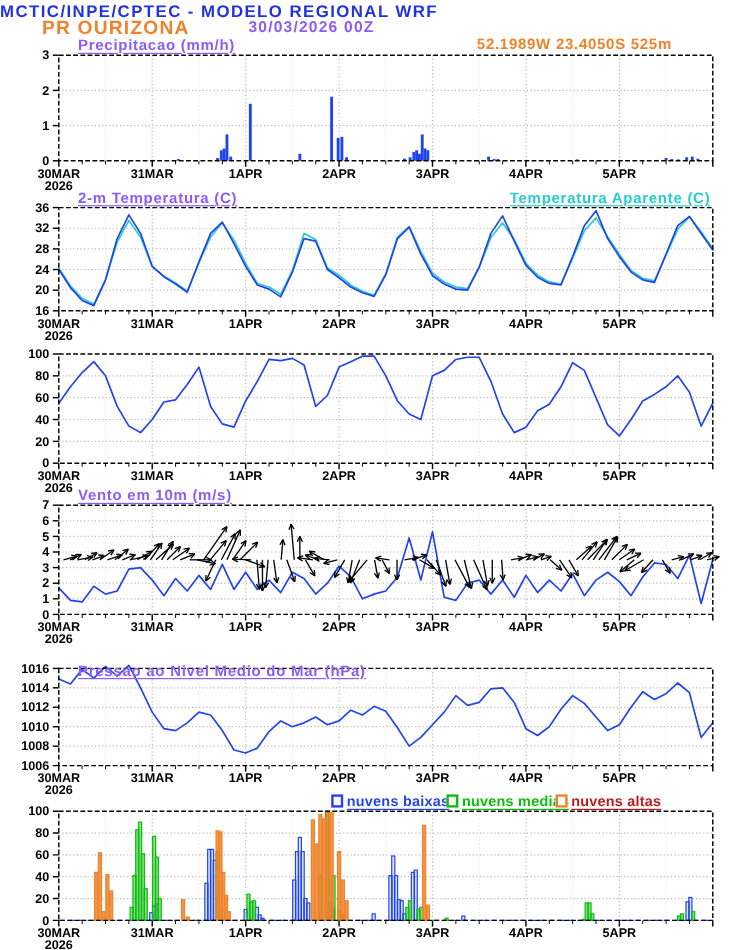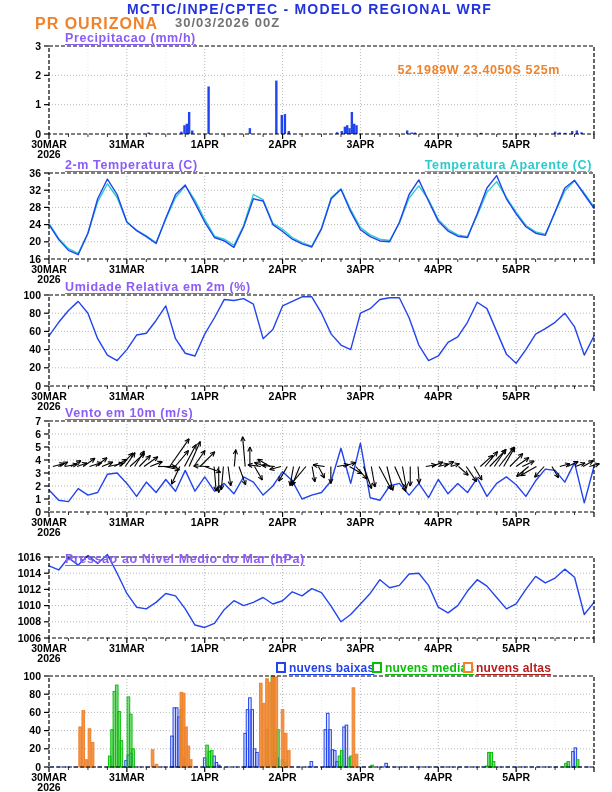--- a/index.html
+++ b/index.html
@@ -1,48 +1,47 @@
 <!DOCTYPE html>
 <html><head>
 <meta charset="utf-8">
 <style>
   html,body{margin:0;padding:0;background:#fff;}
   .page{position:relative;width:612px;height:792px;background:#fff;overflow:hidden;
         font-family:"Liberation Sans",sans-serif;}
   .abs{position:absolute;white-space:nowrap;}
-  .hdr-title{top:1px;left:0;width:492px;text-align:right;font-size:14px;font-weight:bold;
+  .hdr-title{top:1px;left:0;width:492px;text-align:left;font-size:14px;font-weight:bold;
              letter-spacing:1.2px;z-index:2;}
   .hdr-station{top:15px;left:35px;font-size:16px;font-weight:bold;letter-spacing:1px;z-index:2;}
   .hdr-run{top:15px;left:175px;font-size:13px;font-weight:bold;letter-spacing:1px;z-index:2;}
-  .hdr-coords{top:30px;right:52px;font-size:12.5px;font-weight:bold;letter-spacing:0.6px;z-index:2;margin-top:33px;}
+  .hdr-coords{top:30px;right:52px;font-size:12.5px;font-weight:bold;letter-spacing:0.6px;z-index:2;}
   .ptitle{left:65px;font-size:12.5px;font-weight:bold;letter-spacing:0.6px;color:#8b5cf6;
           text-decoration:underline;text-underline-offset:2px;z-index:2;}
   .t0{top:31px;} .t1{top:158px;} .t2{top:280px;} .t3{top:406px;} .t4{top:552px;} .t5{top:661px;}
   .legend-right{top:158px;right:20px;font-size:12.5px;font-weight:bold;letter-spacing:0.6px;
           text-decoration:underline;text-underline-offset:2px;z-index:2;}
   .cl-item{top:661px;font-size:12px;font-weight:bold;letter-spacing:0.2px;z-index:2;}
   .cl-item .lbl{text-decoration:underline;text-underline-offset:2px;}
   .sq{display:inline-block;width:6px;height:7px;border-style:solid;border-width:2px;
       margin-right:3px;vertical-align:-1px;background:#fff;}
   .cl0{left:252px;margin-left:24px;} .cl1{left:372px;} .cl2{left:463px;}
   svg{position:absolute;top:0;left:0;z-index:1;}
 </style>
 </head>
 <body>
 
 <div class="page">
   <div class="abs hdr-title" style="color: rgb(34, 51, 221);">MCTIC/INPE/CPTEC - MODELO REGIONAL WRF</div>
   <div class="abs hdr-station" style="color: rgb(239, 131, 44);">PR OURIZONA</div>
-  <div class="abs hdr-run" style="color: #737373;">30/03/2026 00Z</div>
+  <div class="abs hdr-run" style="color: #8b5cf6; margin-left: 32px;">30/03/2026 00Z</div>
   <div class="abs hdr-coords" style="color: rgb(239, 131, 44);">52.1989W 23.4050S 525m</div>
 
   <div class="abs ptitle t0">Precipitacao (mm/h)</div>
   <div class="abs ptitle t1">2-m Temperatura (C)</div>
   <div class="abs legend-right" style="color: rgb(41, 204, 204);">Temperatura Aparente (C)</div>
-  <div class="abs ptitle t2">Umidade Relativa em 2m (%)</div>
   <div class="abs ptitle t3">Vento em 10m (m/s)</div>
   <div class="abs ptitle t4">Pressao ao Nivel Medio do Mar (hPa)</div>
 
   <div class="abs cl-item cl0" style="color: rgb(34, 68, 238);">
     <span class="sq" style="border-color: rgb(34, 68, 238);"></span><span class="lbl">nuvens baixas</span>
   </div>
   <div class="abs cl-item cl1" style="color: rgb(12, 190, 12);">
     <span class="sq" style="border-color: rgb(12, 190, 12);"></span><span class="lbl">nuvens medias</span>
   </div>
   <div class="abs cl-item cl2" style="color: #b91c1c;">

